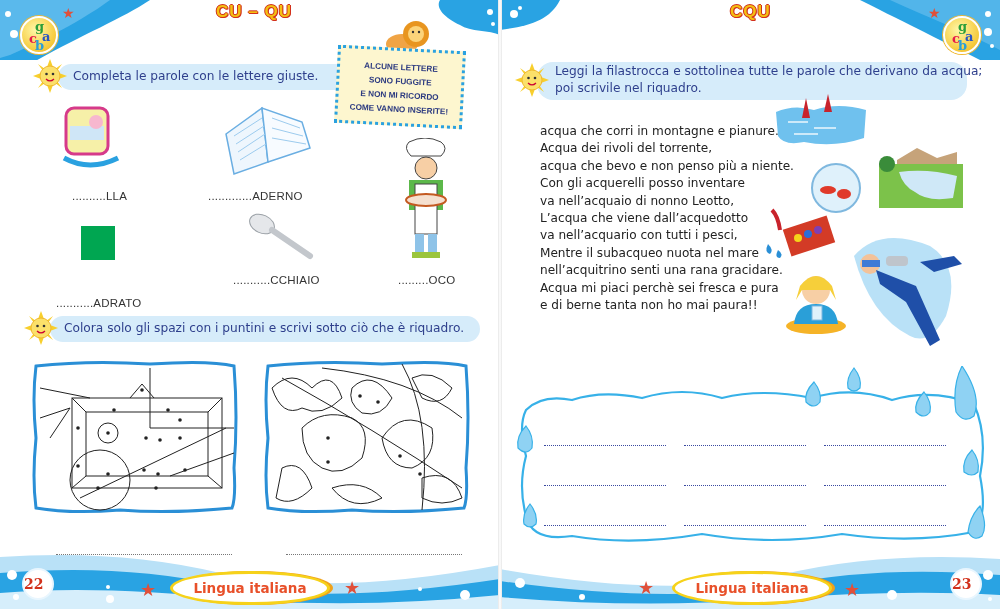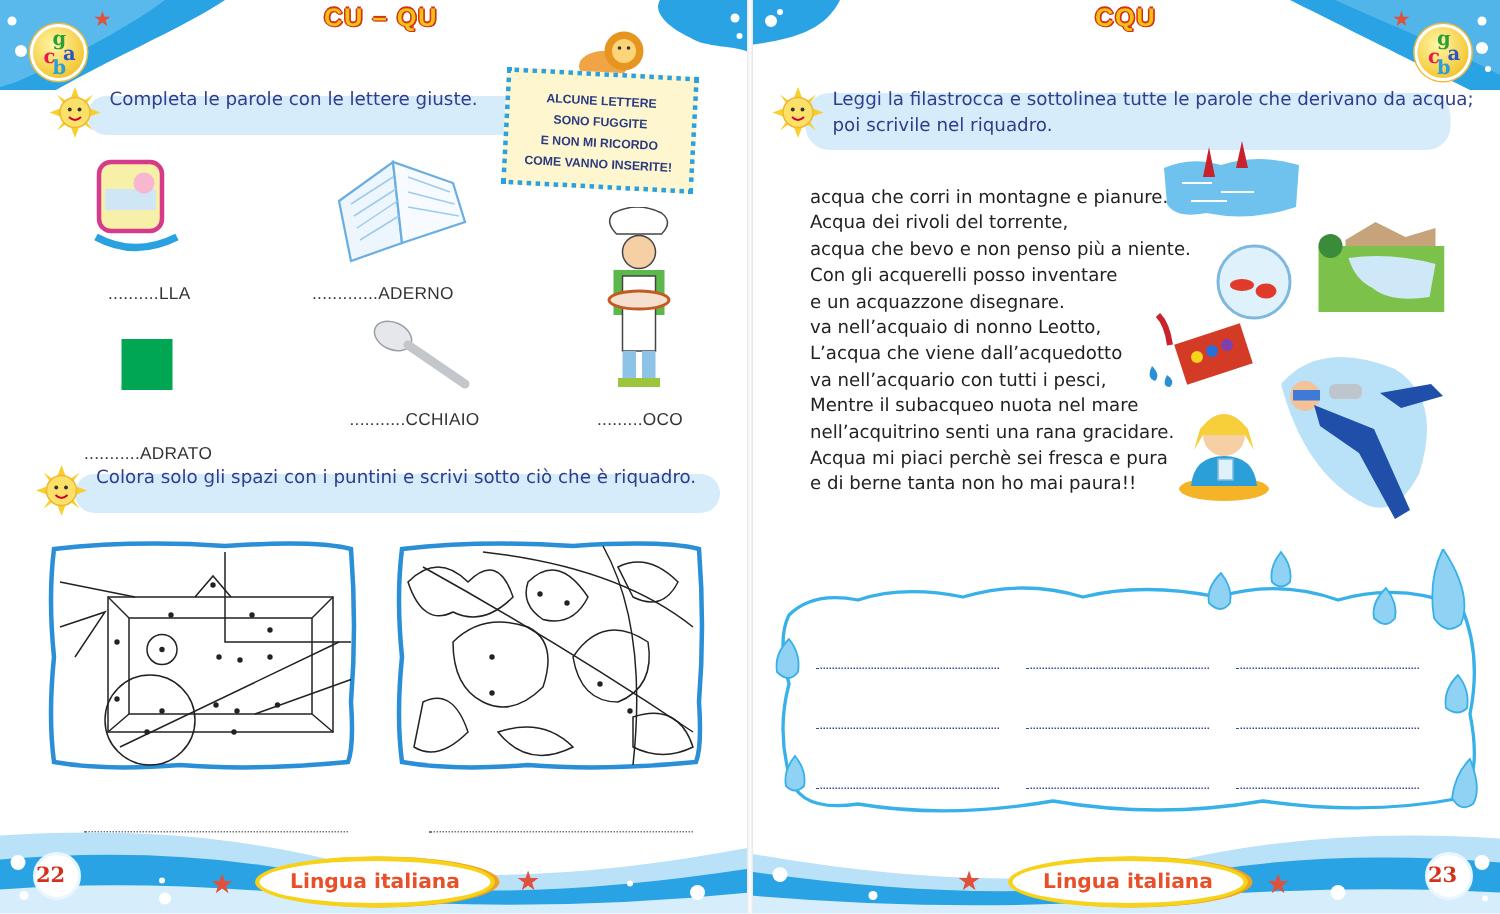--- a/index.html
+++ b/index.html
@@ -11,21 +11,21 @@
   .gutter{position:absolute;left:498px;top:0;width:4px;height:609px;background:linear-gradient(90deg,#e6e6e6,#fff,#e6e6e6);z-index:5}
   
   .wave-top{position:absolute;top:0;height:60px}
   
   .logo{position:absolute;width:38px;height:38px;border-radius:50%;background:radial-gradient(circle at 40% 35%,#fff7a8,#f5c93a 70%,#e8a91a);border:2px solid #fff;box-shadow:0 0 0 1px #f0b82f;font-family:"DejaVu Serif",serif;font-weight:bold;font-size:13px;z-index:3}
   .logo span{position:absolute}
   .star{position:absolute;color:#e0503a;font-size:14px;line-height:1;z-index:3}
   
   .title{position:absolute;top:2px;font-family:Liberation Sans, sans-serif;font-weight:bold;font-size:17px;color:#f4c012;text-shadow:1px 1px 0 #d2311c,-1px 0 0 #d2311c,0 -1px 0 #d2311c,1px 0 0 #d2311c,0 1px 0 #d2311c;letter-spacing:1px}
   
-  .instr{position:absolute;display:flex;}
+  .instr{position:absolute;display:flex;align-items:center}
   .cloud{position:absolute;background:#d6ecfa;border-radius:16px}
   .sun{position:relative;width:34px;height:34px;z-index:2;flex:0 0 34px}
   .instr-text{position:relative;z-index:2;font-family:"DejaVu Sans",sans-serif;font-size:12.2px;color:#2e3f8c;line-height:17px;margin-left:6px}
   
   .note{position:absolute;left:336px;top:48px;width:128px;height:78px;background:#fdf6cf;border:3px dotted #2aa1e0;transform:rotate(3deg);text-align:center;font-family:"Liberation Sans",sans-serif;font-size:8.2px;font-weight:bold;color:#2c3a80;padding-top:10px;line-height:14px}
   .word{position:absolute;font-family:"Liberation Sans",sans-serif;font-size:11.5px;color:#333;letter-spacing:.2px}
   
   .poem{position:absolute;left:40px;top:123px;font-family:"DejaVu Sans",sans-serif;font-size:12.1px;line-height:17.4px;color:#222}
   .poem div{white-space:nowrap}
   
@@ -289,21 +289,20 @@
       <div>Leggi la filastrocca e sottolinea tutte le parole che derivano da acqua;</div>
       <div>poi scrivile nel riquadro.</div>
     </div>
   </div>
 
   <div class="poem">
     <div>acqua che corri in montagne e pianure.</div>
     <div>Acqua dei rivoli del torrente,</div>
     <div>acqua che bevo e non penso più a niente.</div>
     <div>Con gli acquerelli posso inventare</div>
-    <div>e un acquazzone disegnare.</div>
     <div>va nell’acquaio di nonno Leotto,</div>
     <div>L’acqua che viene dall’acquedotto</div>
     <div>va nell’acquario con tutti i pesci,</div>
     <div>Mentre il subacqueo nuota nel mare</div>
     <div>nell’acquitrino senti una rana gracidare.</div>
     <div>Acqua mi piaci perchè sei fresca e pura</div>
     <div>e di berne tanta non ho mai paura!!</div>
   </div>
 
   <svg style="position:absolute;left:274px;top:94px;width:96px;height:56px" viewBox="0 0 96 56">

